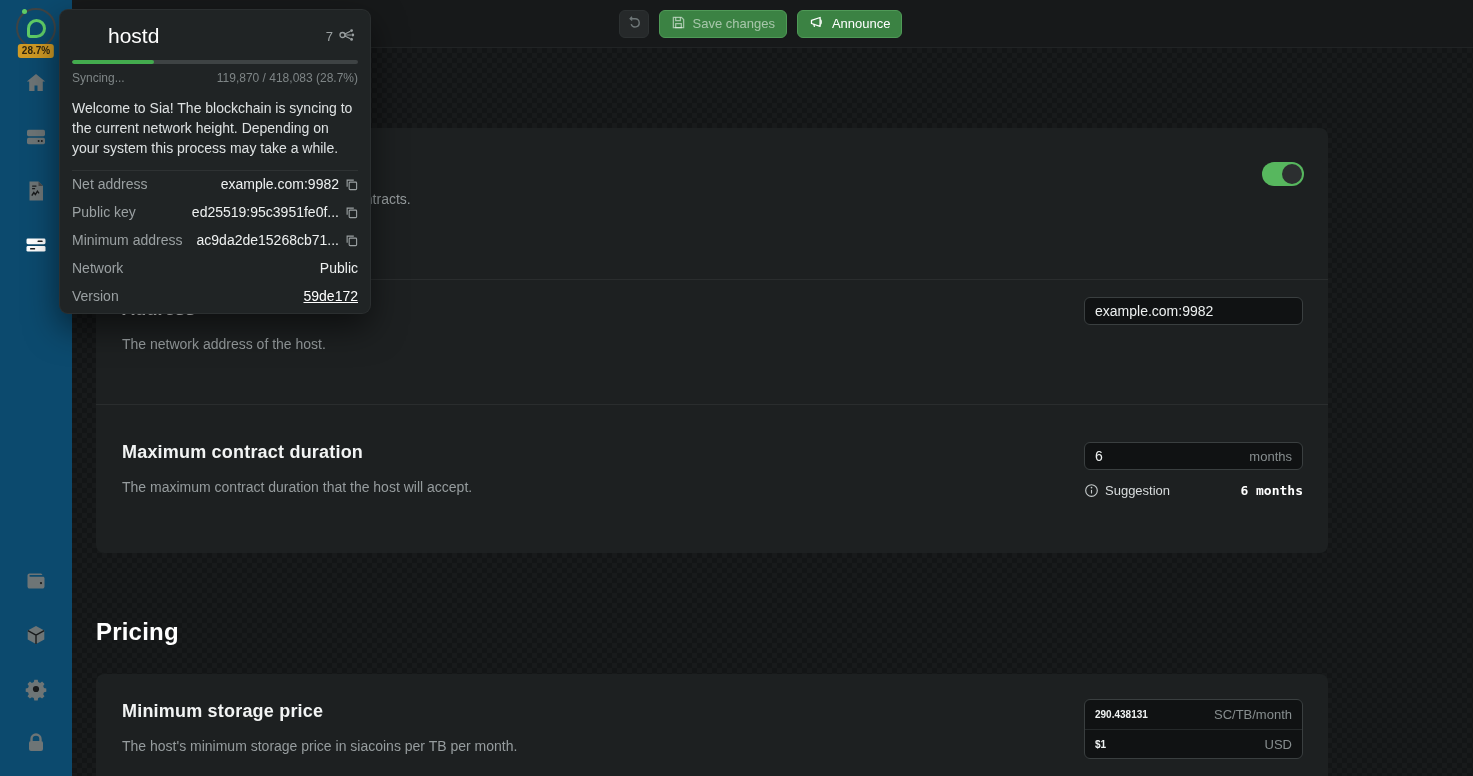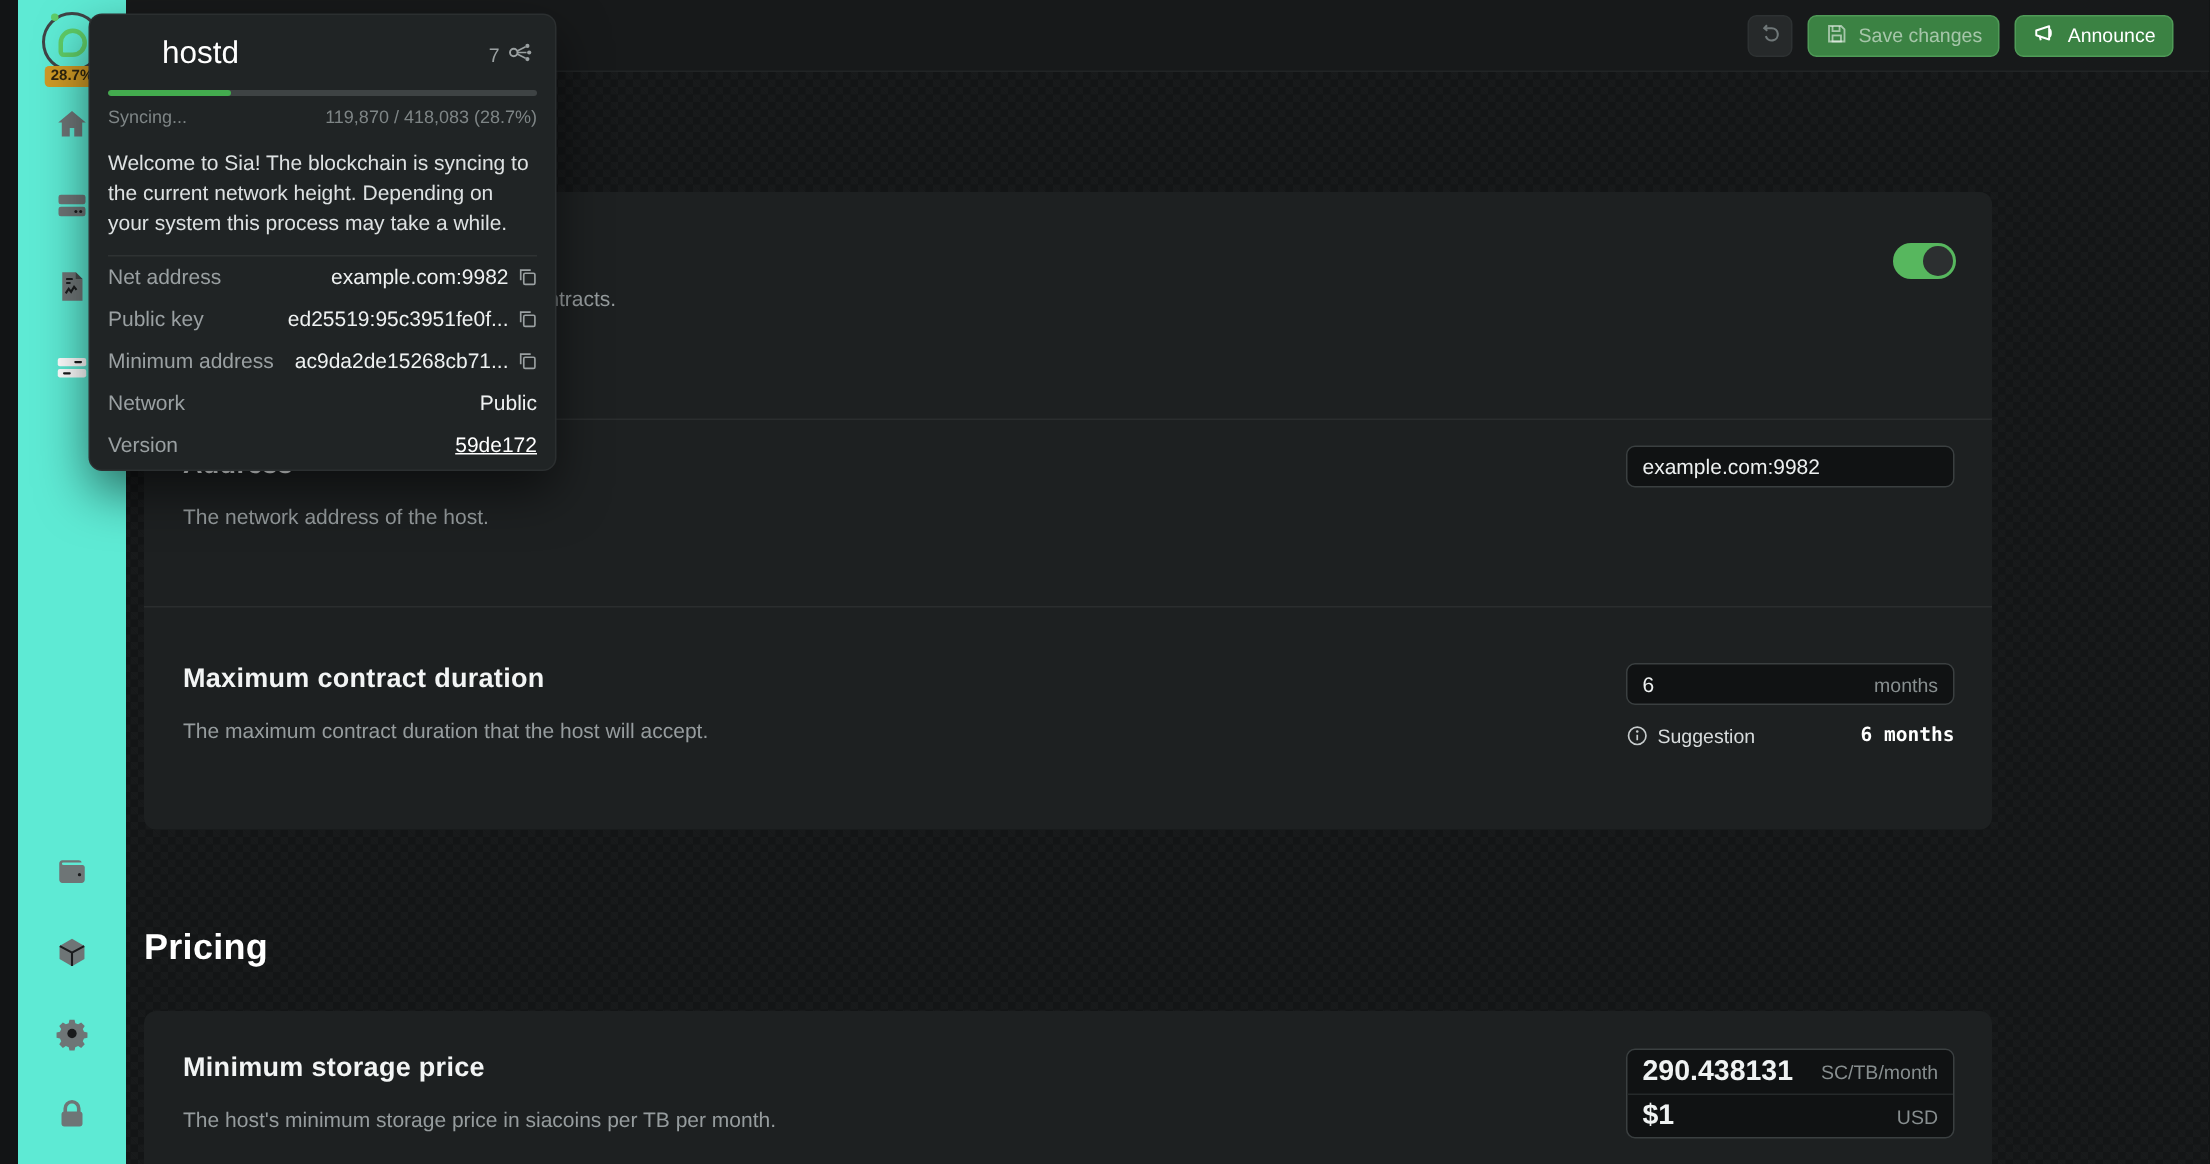--- a/index.html
+++ b/index.html
@@ -6,22 +6,22 @@
   html,body { width:1473px; height:776px; overflow:hidden; }
   body {
     position:relative;
     font-family:"Liberation Sans", sans-serif;
     background:#121415;
     color:#e8ebeb;
   }
 
   
   .sidebar {
-    position:absolute; left:12px; top:0; width:72px; height:776px;
-    background:#5eead4; display:flex; flex-direction:column; align-items:center;
+    position:absolute; left:0; top:0; width:72px; height:776px;
+    background:#0c4a6e; display:flex; flex-direction:column; align-items:center;
     z-index:5;
   }
   .logo-wrap { margin-top:6px; position:relative; width:44px; height:44px; cursor:pointer; }
   .logo-ring { width:40px; height:40px; border-radius:50%; border:2px solid #3f4445; margin:2px auto 0; position:relative; }
   .logo-dot { position:absolute; left:4px; top:-1px; width:5px; height:5px; background:#5fcc66; border-radius:50%; }
   .logo-a {
     position:absolute; left:50%; top:50%; width:19px; height:19px; margin:-9.5px 0 0 -9.5px;
     border:3.2px solid #5fcc66; border-radius:50% 50% 50% 18%;
   }
   .badge {
@@ -33,21 +33,21 @@
   .nav-bottom { margin-bottom:6px; }
   .spacer { flex:1; }
   .nav-item { width:44px; height:54px; display:flex; align-items:center; justify-content:center; color:#6e7576; cursor:pointer; }
   .nav-item.active { color:#ffffff; }
   .nav-item svg { display:block; }
 
   
   .topbar {
     position:absolute; left:72px; top:0; right:0; height:48px;
     background:#17191a; border-bottom:1px solid #212425;
-    display:flex; align-items:center; justify-content:flex-end; gap:10px; padding-right:24px;
+    display:flex; align-items:center; justify-content:center; gap:10px; padding-right:24px;
     z-index:4;
   }
   .btn { height:28px; border-radius:6px; display:inline-flex; align-items:center; gap:7px; padding:0 11px; font-size:13px; cursor:pointer; font-family:inherit; }
   .btn-reset { width:30px; padding:0; justify-content:center; background:#26292a; border:1px solid #2d3132; color:#6f7778; }
   .btn-green { background:#3b8243; border:1px solid #4f9a57; color:#ffffff; }
   .btn-save { color:rgba(255,255,255,0.55); }
   .btn-announce { font-weight:400; }
 
   
   .content {
@@ -87,21 +87,21 @@
 
   #addr-ctrl { top:17px; }
   #dur-ctrl { top:37px; }
   #suggestion { top:78px; display:flex; align-items:center; gap:6px; color:#d8dcdd; font-size:13px; }
   #suggestion .icon { display:flex; color:#c6cbcc; }
   .suggestion-value { margin-left:auto; font-family:"DejaVu Sans Mono", monospace; font-weight:700; font-size:13px; color:#ffffff; }
 
   #price-ctrl { top:25px; border:1px solid #3a3f40; border-radius:6px; background:#101213; overflow:hidden; }
   .price-row { display:flex; align-items:center; height:29px; padding:0 10px; }
   .price-row + .price-row { border-top:1px solid #25292a; }
-  .price-row input { flex:1; min-width:0; background:transparent; border:none; outline:none; color:#f0f3f3; font-size:19px; font-weight:700; font-family:inherit; }
+  .price-row input { flex:1; min-width:0; background:transparent; border:none; outline:none; color:#f0f3f3; font-size:10px; font-weight:700; font-family:inherit; }
 
   
   .popover {
     position:absolute; left:60px; top:10px; width:310px; height:303px;
     background:#202425; border-radius:8px;
     box-shadow:0 0 0 1px #2b2f30, 0 14px 34px rgba(0,0,0,0.55);
     padding:12px 12px 8px; z-index:20;
   }
   .popover-head { display:flex; align-items:center; justify-content:space-between; padding:2px 2px 0 0; }
   .popover-title { font-size:21px; font-weight:400; color:#ffffff;margin-left:36px; }

